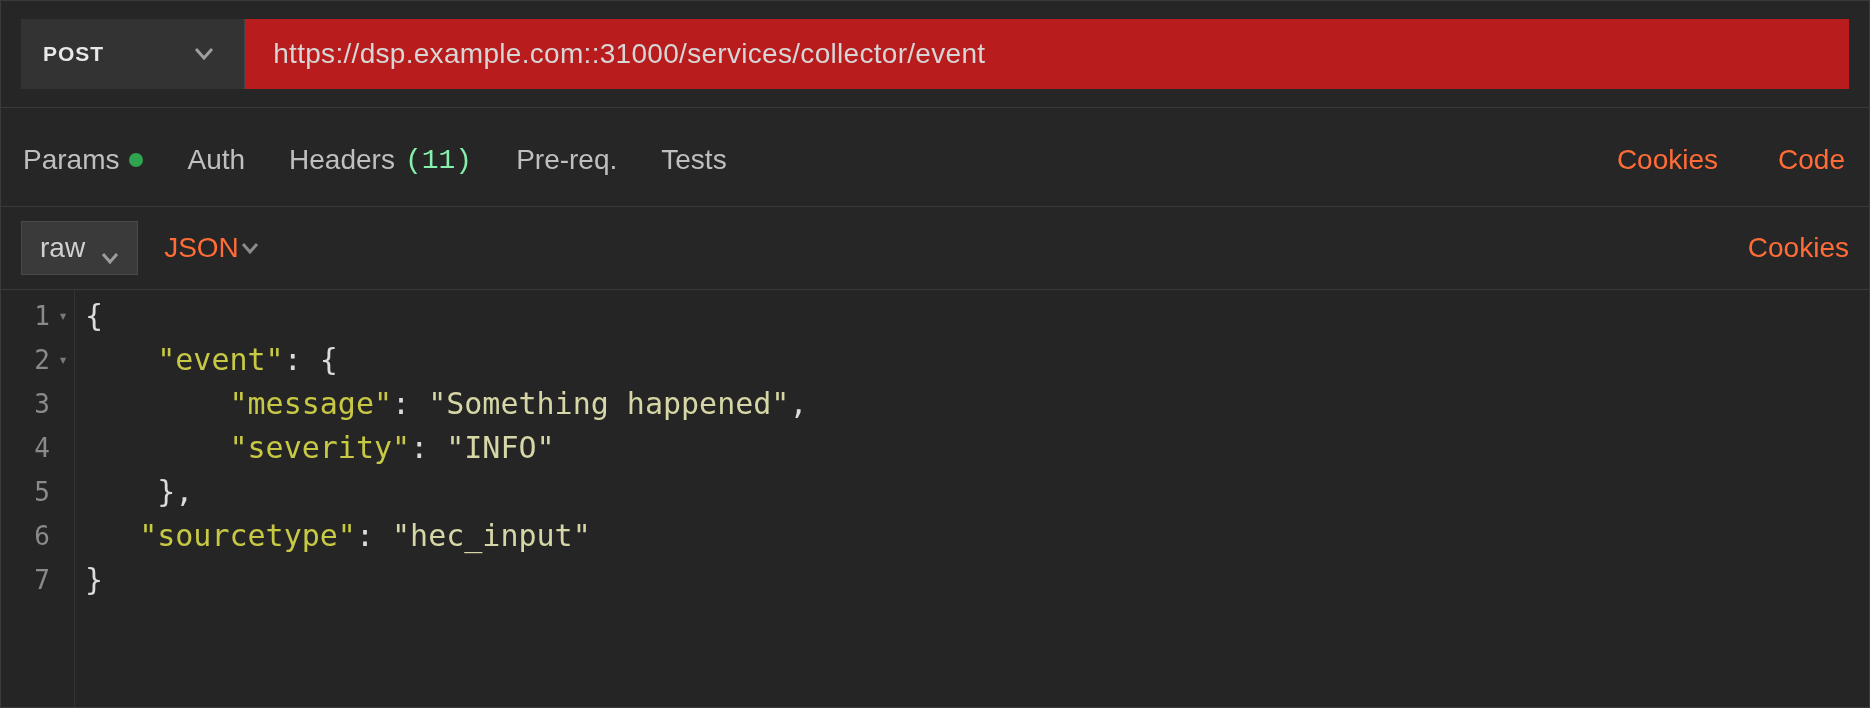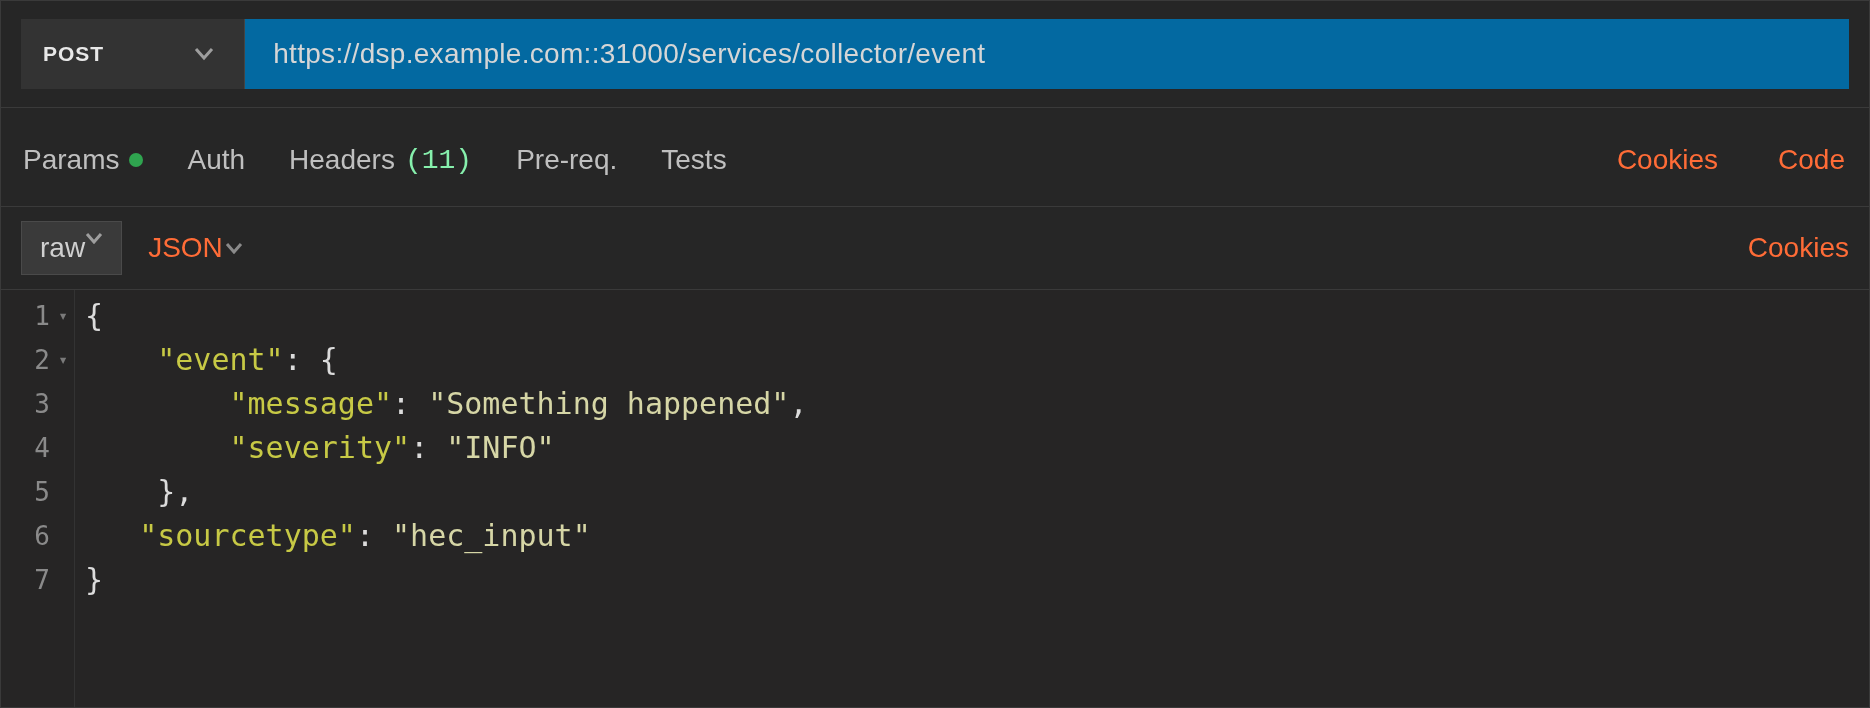--- a/index.html
+++ b/index.html
@@ -39,21 +39,21 @@
     cursor: pointer;
     border-right: 1px solid #444;
     position: relative;
   }
   .method-select .chev {
     margin-left: 90px;
     display: inline-flex;
   }
   .url-input-wrap {
     flex: 1;
-    background: #0369a1;
+    background: #b91c1c;
     display: flex;
     align-items: center;
     padding: 0 28px;
     height: 70px;
     justify-content: center;
   }
   .url-input {
     width: 100%;
     background: transparent;
     border: none;
@@ -128,25 +128,25 @@
     display: flex;
     align-items: center;
     padding: 14px 20px;
     gap: 26px;
     border-bottom: 1px solid #3a3a3a;
     background: #262626;
     font-size: 28px;
   }
   .pill {
     display: flex;
-    align-items: flex-start;
+    align-items: flex-end;
     background: #3a3a3a;
     border: 1px solid #4a4a4a;
     padding: 10px 18px;
-    gap: 0;
+    gap: 16px;
     color: #d0d0d0;
     cursor: pointer;
   }
   .ghost-select {
     display: flex;
     align-items: center;
     gap: 2px;
     color: #ff6c37;
     cursor: pointer;
   }

